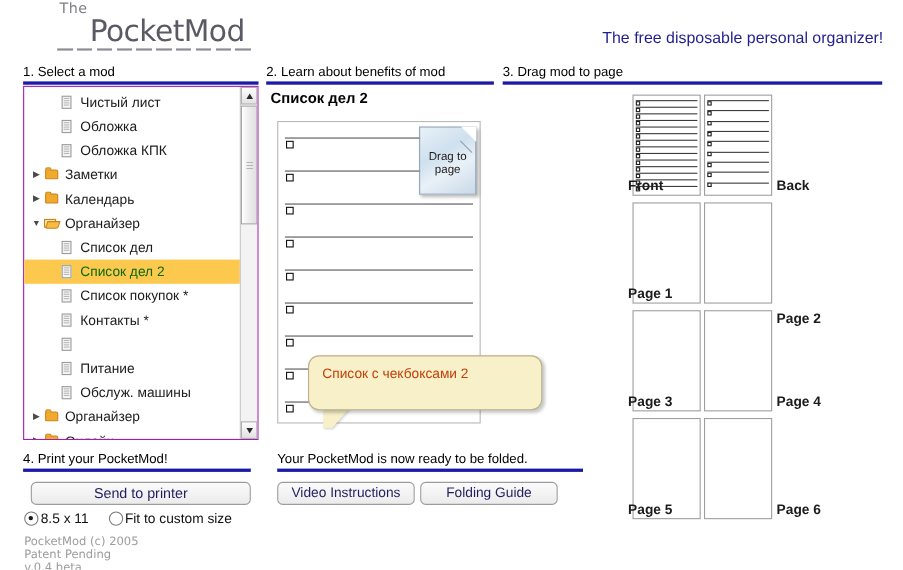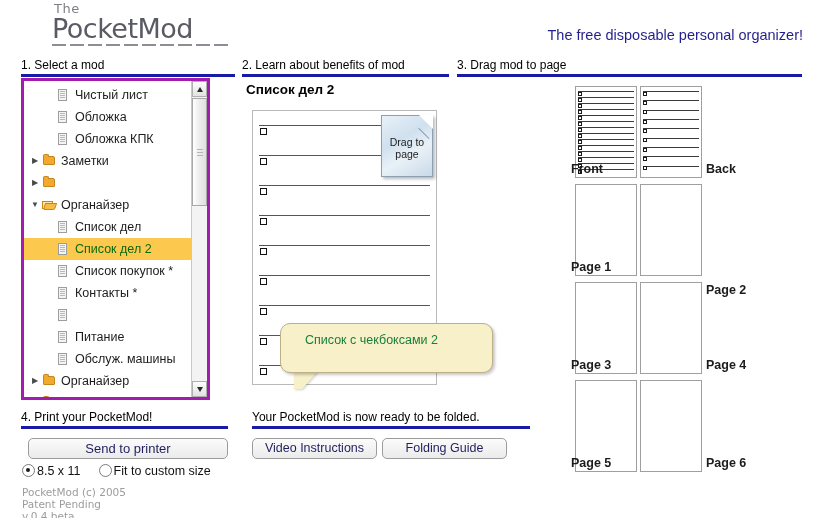--- a/index.html
+++ b/index.html
@@ -35,20 +35,21 @@
     letter-spacing: .5px;
     line-height: 13px;
     padding-left: 2px;
   }
   #logo .logo-main {
     font-family: "DejaVu Sans", sans-serif;
     font-size: 27px;
     color: #5a5a64;
     line-height: 28px;
     letter-spacing: -.5px;
+    text-align: center;
   }
   #logo .logo-rule {
     margin-top: 1px;
     height: 2px;
     width: 178px;
     background-image: repeating-linear-gradient(to right,
       #8d8d96 0px, #8d8d96 14px, transparent 14px, transparent 18px);
   }
   #tagline {
     position: absolute;
@@ -69,22 +70,22 @@
   .sec-head .bar {
     display: block;
     height: 3px;
     background: #1a1aa8;
   }
 
   
   #tree-box {
     position: absolute;
     left: 21px; top: 78px;
-    width: 189px; height: 322px;
-    border: 3px solid #a21caf;
+    width: 214px; height: 322px;
+    border: 1px solid #a21caf;
     background: #ffffff;
     box-sizing: border-box;
     overflow: hidden;
   }
   #tree-list {
     position: absolute;
     left: 0; top: 3px;
     width: 196px;
   }
   .tree-row {
@@ -314,23 +315,23 @@
     left: 0; top: 0;
     width: 213px; height: 50px;
     background: #f8f0c8;
     border: 1px solid #bbb08a;
     border-radius: 10px;
     box-sizing: border-box;
     box-shadow: 2px 2px 3px rgba(0,0,0,.22);
   }
   #tooltip .tip-text {
     position: absolute;
-    left: 24px; top: 9px;
+    left: 12px; top: 9px;
     font-size: 12.5px;
-    color: #15803d;
+    color: #c2410c;
     white-space: nowrap;
   }
   #tooltip .tail {
     position: absolute;
     left: 14px; top: 48px;
     width: 0; height: 0;
     border-left: 8px solid #f8f0c8;
     border-right: 16px solid transparent;
     border-top: 18px solid #f8f0c8;
     filter: drop-shadow(1px 1px 1px rgba(0,0,0,.18));
@@ -420,21 +421,21 @@
     vertical-align: -1px;
   }
   .radio.on::after {
     content: "";
     position: absolute;
     left: 2.5px; top: 2.5px;
     width: 4px; height: 4px;
     background: #1a1a1a;
     border-radius: 50%;
   }
-  .radio-item { display: flex; align-items: flex-start; }
+  .radio-item { display: flex; align-items: flex-end; }
   #radios .gap { width: 18px; }
   #footer {
     position: absolute;
     left: 22px; top: 486px;
     font-size: 10.5px;
     color: #9c9c9c;
     font-family: "DejaVu Sans", sans-serif;
     display: flex;
     white-space: nowrap;
     flex-direction: column;
@@ -487,20 +488,21 @@
         <span class="tree-label">Обложка КПК</span>
       </div>
       <div class="tree-row">
         <span class="twisty">▶</span>
         <span class="ic folder"></span>
         <span class="tree-label">Заметки</span>
       </div>
       <div class="tree-row">
         <span class="twisty">▶</span>
         <span class="ic folder"></span>
+        <span class="tree-label">Календарь</span>
       </div>
       <div class="tree-row">
         <span class="twisty">▼</span>
         <span class="ic folder-open"></span>
         <span class="tree-label">Органайзер</span>
       </div>
       <div class="tree-row">
         <span class="indent2"></span>
         <span class="ic doc"></span>
         <span class="tree-label">Список дел</span>

